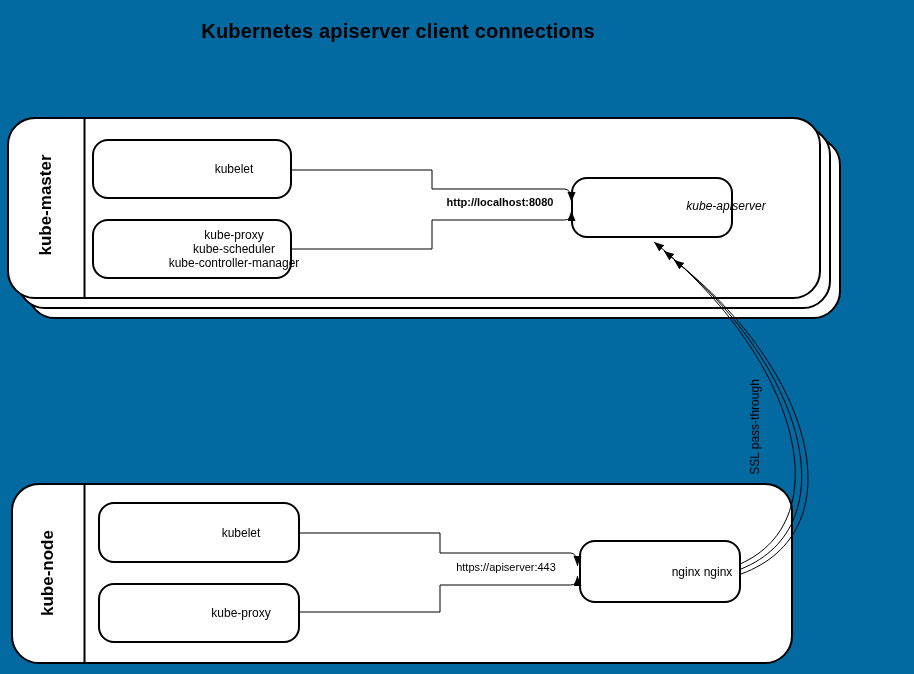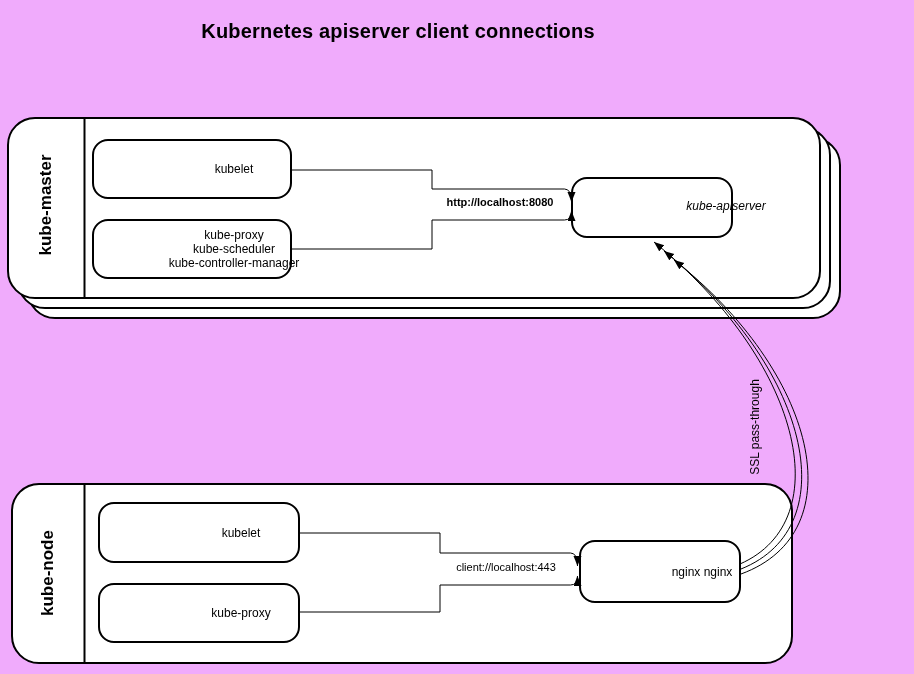--- a/index.html
+++ b/index.html
@@ -4,21 +4,21 @@
 <style>
   html, body {
     margin: 0;
     padding: 0;
     background: #ffffff;
   }
   .canvas {
     position: relative;
     width: 914px;
     height: 674px;
-    background: #f0abfc;
+    background: #0369a1;
     font-family: "Liberation Sans", sans-serif;
     color: #000000;
     overflow: hidden;
   }
   .canvas svg {
     position: absolute;
     left: 0;
     top: 0;
   }
   .lbl {
@@ -113,16 +113,16 @@
     <span>kube-scheduler</span>
     <span>kube-controller-manager</span>
   </div>
   <div class="lbl box-label" style="left:604px; top:178px; width:160px; height:55px;font-style:italic;">kube-apiserver</div>
 
   <div class="lbl box-label" style="left:99px; top:503px; width:200px; height:59px;">kubelet</div>
   <div class="lbl box-label" style="left:99px; top:584px; width:200px; height:58px;">kube-proxy</div>
   <div class="lbl box-label" style="left:580px; top:541px; width:160px; height:61px;">nginx nginx</div>
 
   <div class="lbl edge-label" style="left:430px; top:195px; width:140px; height:14px;font-weight:bold;">http://localhost:8080</div>
-  <div class="lbl edge-label" style="left:436px; top:560px; width:140px; height:14px;">client://localhost:443</div>
+  <div class="lbl edge-label" style="left:436px; top:560px; width:140px; height:14px;">https://apiserver:443</div>
   <div class="lbl ssl-label" style="left:700px; top:419px; width:110px; height:16px;">SSL pass-through</div>
 
 </div>
 
 </body></html>

